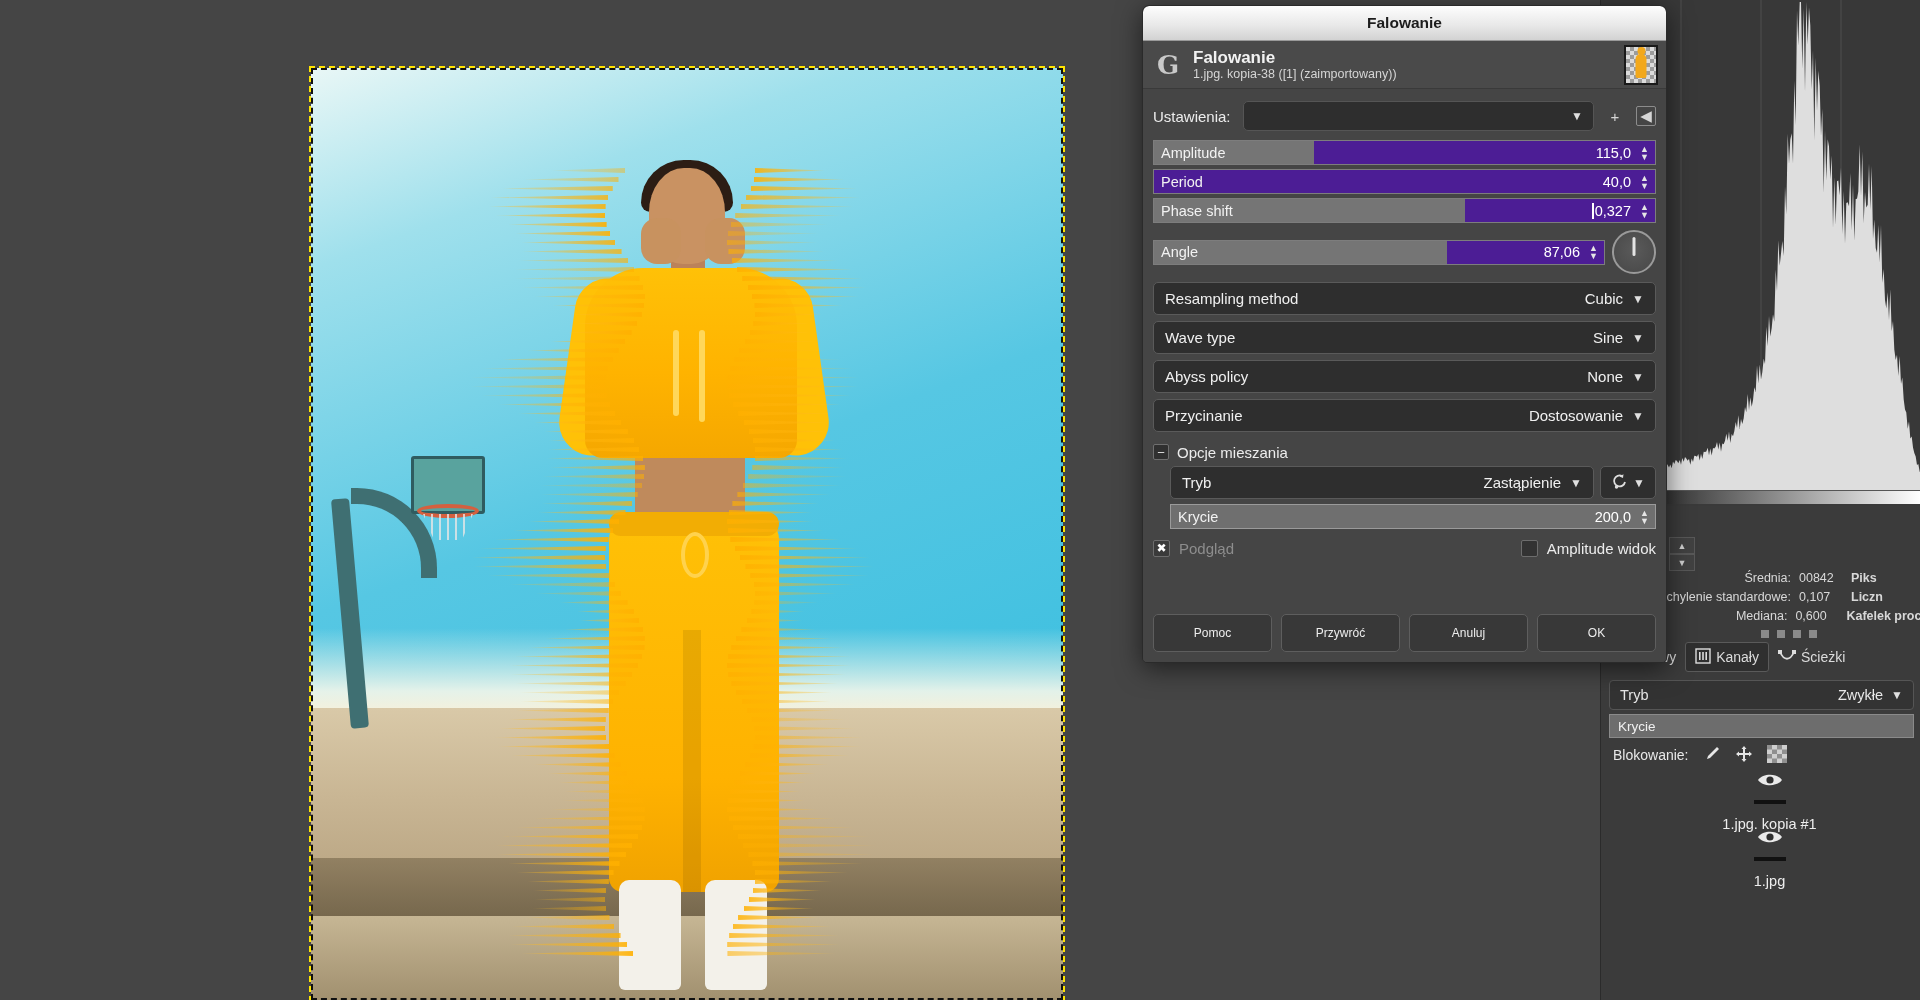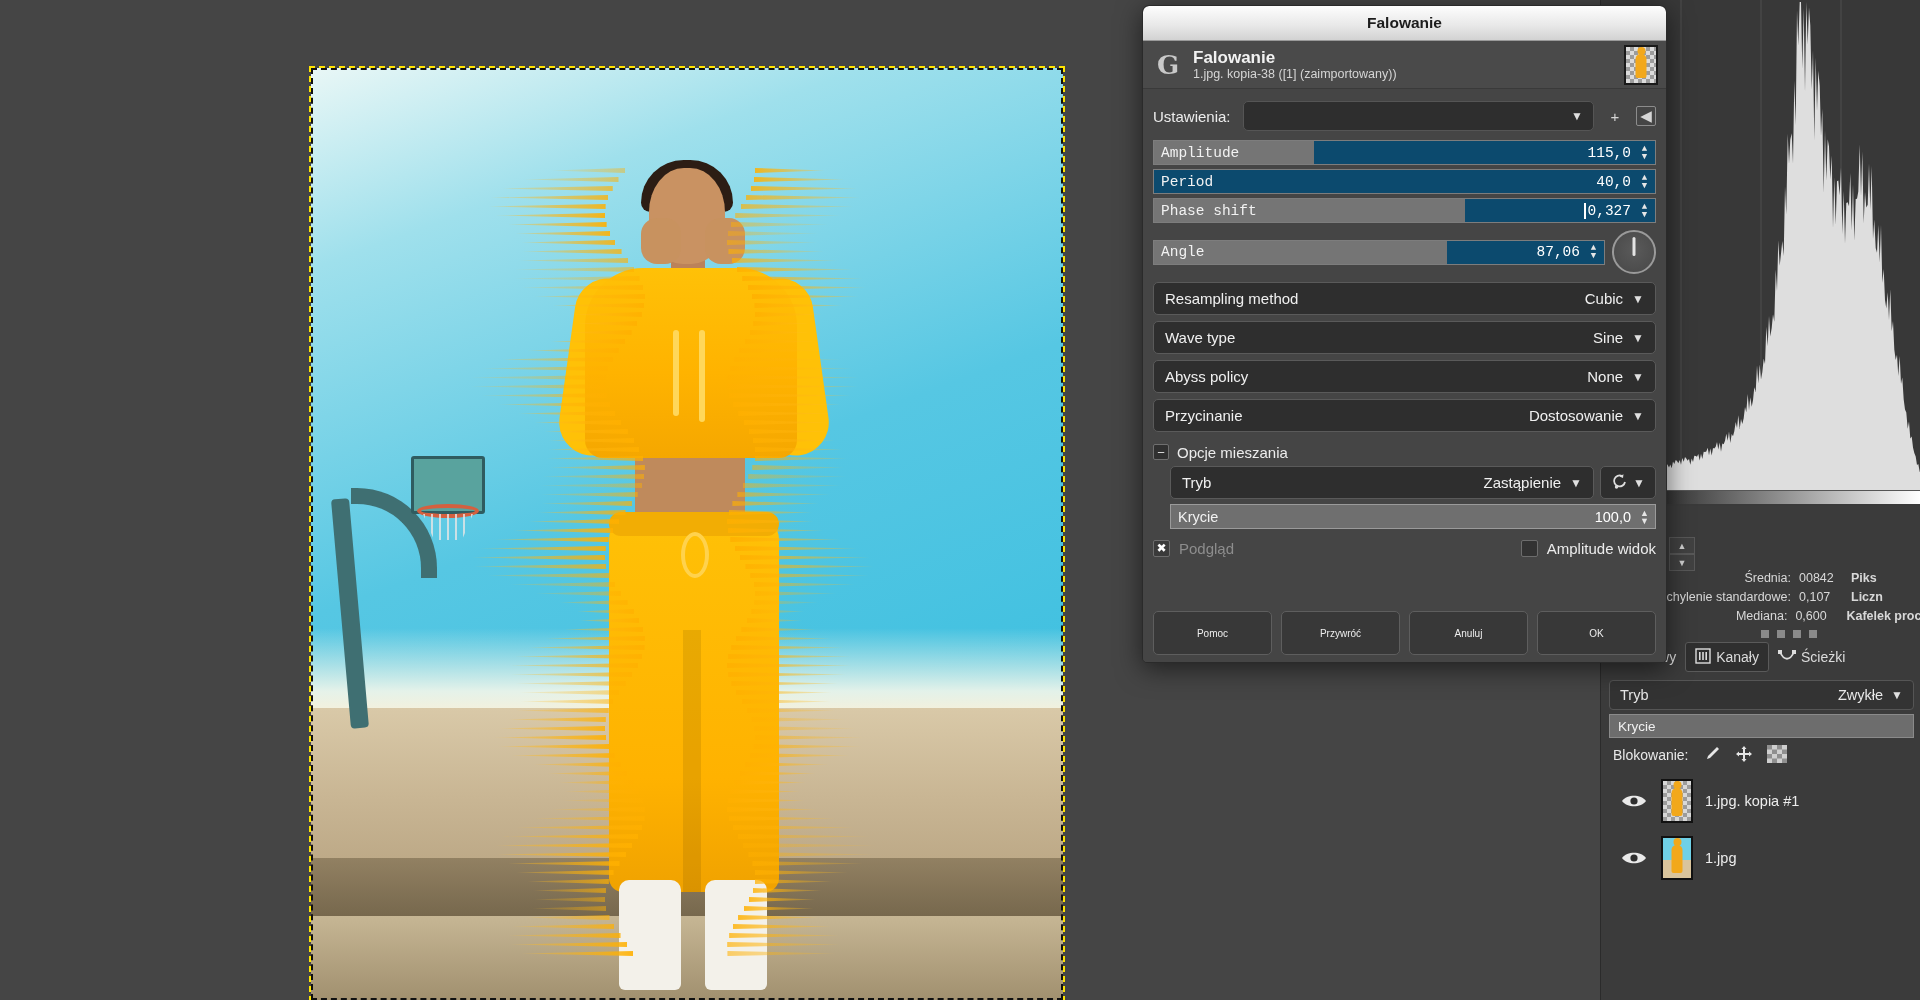--- a/index.html
+++ b/index.html
@@ -178,21 +178,21 @@
   .row-mode .lbl{ flex:1; font-size:14.5px; }
   .row-mode .val{ font-size:14.5px; margin-right:8px; }
   .row-krycie{
     height:24px; margin:4px 6px 0 0; background:#6d6d6d; border:1px solid #8a8a8a;
     display:flex; align-items:center; padding:0 8px; font-size:13.5px; color:#f0f0f0;
   }
   .row-lock{
     display:flex; align-items:center; gap:14px; height:34px; padding:0 4px; font-size:14px;
   }
   .layer-row{
-    display:flex; align-items:center; height:57px; gap:12px; padding-left:10px;
+    display:flex; align-items:center; height:57px; gap:12px; padding-left:10px;flex-direction:column;
   }
   .layer-row.selected{ background:#262626; }
   .eye{ width:30px; height:22px; display:flex; align-items:center; justify-content:center;}
   .thumb{
     width:32px; height:44px; border:2px solid #111;
     background-image:
       linear-gradient(45deg,#9c9c9c 25%,transparent 25%,transparent 75%,#9c9c9c 75%),
       linear-gradient(45deg,#9c9c9c 25%,transparent 25%,transparent 75%,#9c9c9c 75%);
     background-size:8px 8px; background-position:0 0,4px 4px;
     background-color:#d8d8d8; position:relative; overflow:hidden;
@@ -262,22 +262,22 @@
   .settings-label{ font-size:15px; color:#ececec; width:82px; }
   .settings-combo{
     flex:1; height:30px; background:#2e2e2e; border:1px solid #555; border-radius:5px;
     display:flex; align-items:center; justify-content:flex-end; padding-right:10px;
   }
   .icon-btn{ width:26px; height:26px; display:flex; align-items:center; justify-content:center; color:#d6d6d6; }
   .icon-btn.boxed{ border:1px solid #8c8c8c; border-radius:2px; width:20px; height:20px; }
 
   .slider-row{
     position:relative; height:25px; margin-bottom:4px;
-    background:#0c4a6e; border:1px solid #7d7d7d;
-    display:flex; align-items:center; overflow:hidden;font-family:Liberation Mono, monospace;
+    background:#4c1d95; border:1px solid #7d7d7d;
+    display:flex; align-items:center; overflow:hidden;
   }
   .slider-fill{
     position:absolute; left:0; top:0; bottom:0; background:#757575;
   }
   .slider-name{ position:relative; z-index:2; padding-left:7px; font-size:14.5px; color:#f2f2f2; }
   .slider-val{
     position:relative; z-index:2; margin-left:auto; padding-right:6px;
     font-size:14.5px; color:#ffffff;
   }
   .slider-val.caret{ border-left:2px solid #fff; padding-left:1px; }
@@ -336,23 +336,23 @@
     position:relative; height:25px; background:#6f6f6f; border:1px solid #9a9a9a;
     display:flex; align-items:center; overflow:hidden;
   }
 
   #dlg-footer{
     position:absolute; left:0; right:0; bottom:0; height:58px;
     display:flex; align-items:center; gap:9px; padding:0 10px;
     background:#454545;
   }
   .dlg-btn{
-    flex:1; height:44px; background:#383838; border:1px solid #5e5e5e; border-radius:5px;
+    flex:1; height:38px; background:#383838; border:1px solid #5e5e5e; border-radius:5px;
     display:flex; align-items:center; justify-content:center;
-    font-size:10px; color:#ededed;
+    font-size:12px; color:#ededed;
   }
 
   .preview-row{
     display:flex; align-items:center; height:30px; margin-top:4px;
   }
   .preview-left{ display:flex; align-items:center; gap:9px; }
   .preview-right{ display:flex; align-items:center; gap:9px; margin-left:auto; }
 </style>
 </head>
 <body>
@@ -822,21 +822,21 @@
                   <path d="M11 3 A5.5 5.5 0 1 0 14 9" fill="none" stroke="#ddd" stroke-width="1.8"></path>
                   <path d="M12.5 1.2 L12 5 L8.4 3.6 Z" fill="#ddd"></path>
                   <circle cx="5.5" cy="14" r="1.7" fill="#ddd"></circle>
                 </svg>
             </span>
             <span class="chev">▼</span>
           </span>
         </div>
         <div class="opacity-row">
           <span class="slider-name">Krycie</span>
-          <span class="slider-val">100,0</span>
+          <span class="slider-val">200,0</span>
           <span class="spin">
               <span>▲</span>
               <span>▼</span>
             </span>
         </div>
       </div>
 
       <div class="preview-row">
         <span class="preview-left">
           <span class="chk on">✖</span>

